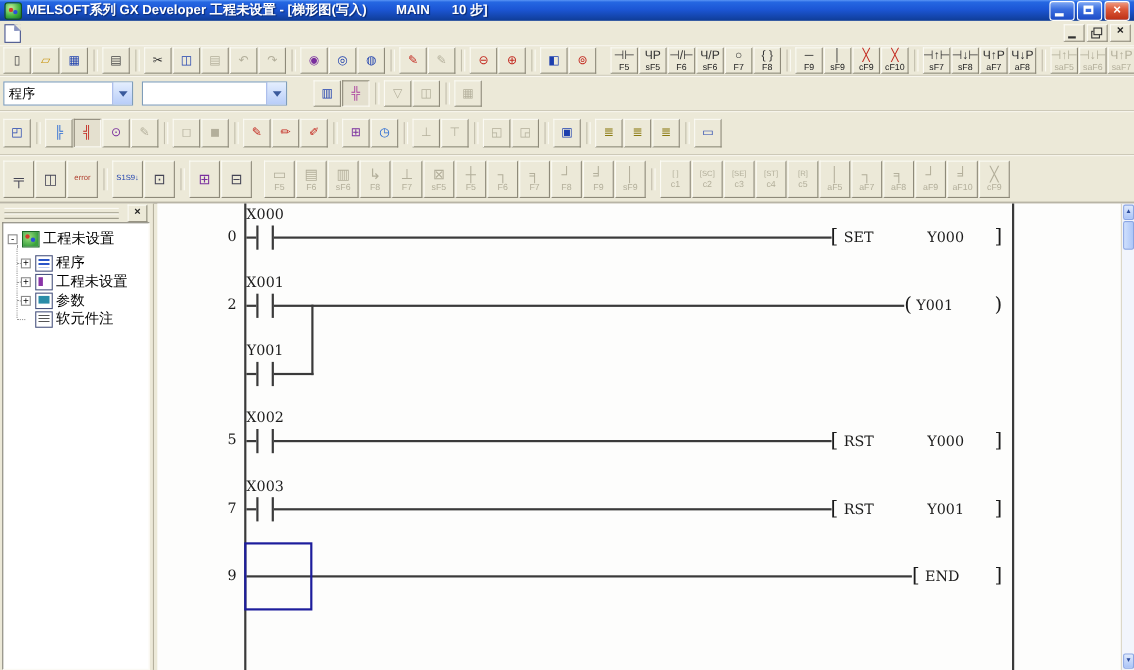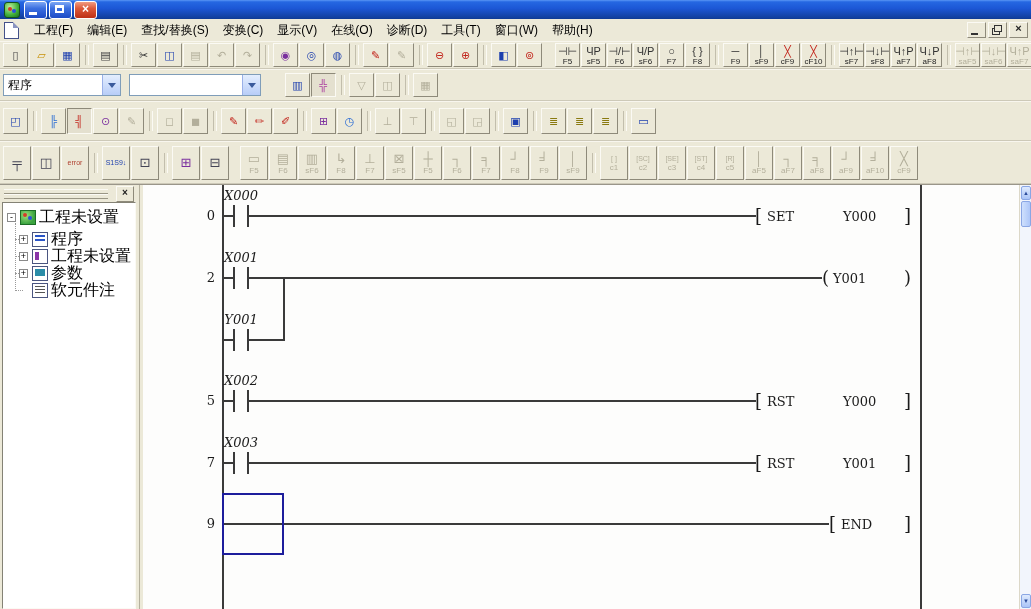--- a/index.html
+++ b/index.html
@@ -75,71 +75,60 @@
   .ticon{width:14px;height:13px;background:#fff;border:1px solid #4a5580;position:relative;margin-right:3px;flex:none;}
   .ticon::after{content:"";position:absolute;left:2px;top:2px;right:2px;height:3px;}
   .ticon.prog::after{background:repeating-linear-gradient(180deg,#2a55c8 0 2px,#fff 2px 4px);height:8px;}
   .ticon.cmt::after{background:#8a35a8;height:8px;width:4px;}
   .ticon.par::after{background:#2a8ca8;height:7px;}
   .ticon.mem::after{background:repeating-linear-gradient(180deg,#555 0 1px,#fff 1px 3px);height:8px;}
   .ticon.root{background:radial-gradient(circle at 35% 35%,#9fe07f,#3aa33f 70%);border:1px solid #1d6c26;}
   .ticon.root::after{background:#d43c2a;width:4px;height:4px;border-radius:50%;box-shadow:5px 3px 0 #2a51d8;}
   .dot-v{position:absolute;border-left:1px dotted #9a9a9a;}
   .dot-h{position:absolute;border-top:1px dotted #9a9a9a;}
-  .tlabel{font-size:16px;}
+  .tlabel{font-size:13px;}
 
   
   #ladder{position:absolute;left:143px;top:0;width:876px;height:425px;background:#fdfdfc;}
   .line{position:absolute;background:#3a3a3a;}
   .cbar{width:2px;height:22px;}
   .lad{position:absolute;font-family:"DejaVu Serif","Liberation Serif",serif;font-size:13px;line-height:15px;color:#1b1b1b;white-space:pre;}
   .lad.br{font-size:18px;line-height:19px;}
-  .devlabel{width:62px;text-align:center;font-style:italic;}
+  .devlabel{width:62px;text-align:center;}
   .stepnum{width:38px;text-align:right;}
   .cursor{position:absolute;border:2px solid #1d1d9c;background:transparent;box-sizing:border-box;}
 
   
   .vsb{position:absolute;right:0;top:0;width:12px;height:100%;background:#f2f5fc;border-left:1px solid #dcd8c8;box-sizing:border-box;}
   .vsb-btn{position:absolute;left:1px;width:10px;height:14px;background:linear-gradient(180deg,#dfeafd,#aac4f7);border:1px solid #8aa6e4;border-radius:2px;box-sizing:border-box;color:#2b4b9b;font-size:6px;text-align:center;line-height:12px;}
   .vsb-thumb{position:absolute;left:1px;top:16px;width:10px;height:26px;background:linear-gradient(90deg,#cfe0fd,#adc6f8);border:1px solid #8aa6e4;border-radius:2px;box-sizing:border-box;}
 </style>
 </head>
 <body>
 
 <div id="window">
 
   <div class="titlebar">
     <div class="app-icon"></div>
+    <div class="title-text">MELSOFT系列 GX Developer 工程未设置 - [梯形图(写入)        MAIN      10 步]</div>
     <div class="cap-btns">
       <div class="cap-btn">
           <div class="cap-glyph-min"></div>
         </div>
       <div class="cap-btn">
           <div class="cap-glyph-max"></div>
         </div>
       <div class="cap-btn close">
           <div class="cap-glyph-x">×</div>
         </div>
     </div>
   </div>
 
   <div class="menubar">
     <div class="doc-icon"></div>
-    <div id="menu-items" class="tb-host">
-        <div class="menu-item">工程(F)</div>
-        <div class="menu-item">编辑(E)</div>
-        <div class="menu-item">查找/替换(S)</div>
-        <div class="menu-item">变换(C)</div>
-        <div class="menu-item">显示(V)</div>
-        <div class="menu-item">在线(O)</div>
-        <div class="menu-item">诊断(D)</div>
-        <div class="menu-item">工具(T)</div>
-        <div class="menu-item">窗口(W)</div>
-        <div class="menu-item">帮助(H)</div>
-      </div>
     <div class="mdi-btns">
       <div class="mdi-btn">
           <div class="mdi-min"></div>
         </div>
       <div class="mdi-btn">
           <div class="mdi-rest"></div>
         </div>
       <div class="mdi-btn">
           <div class="mdi-x">×</div>
         </div>

